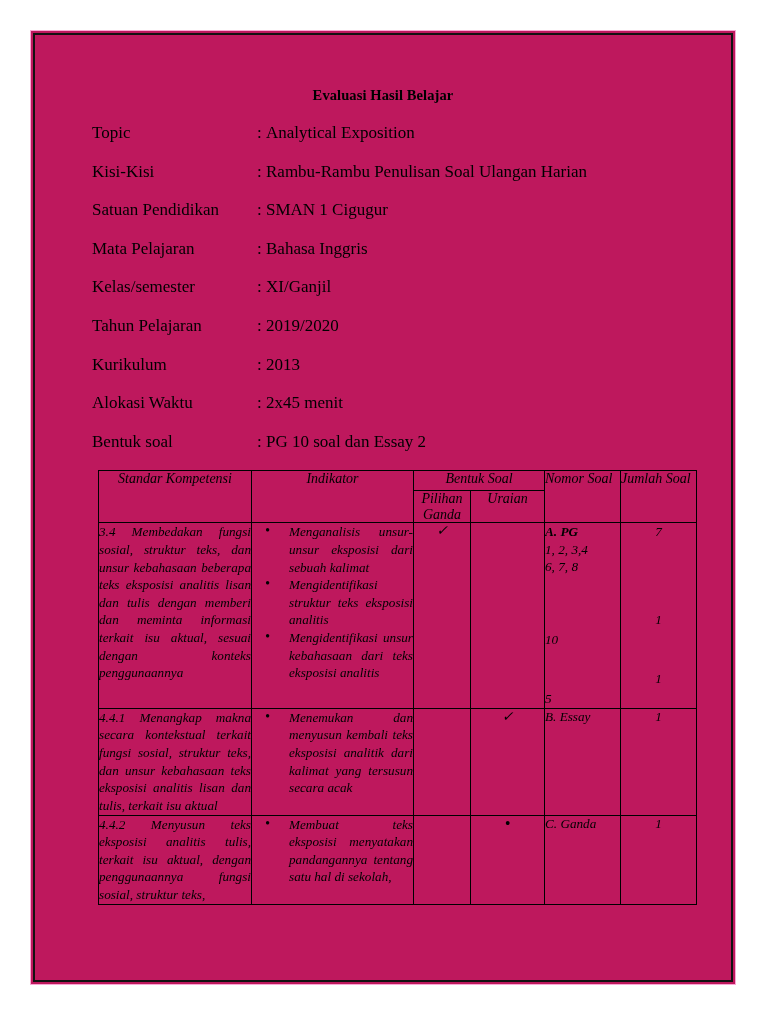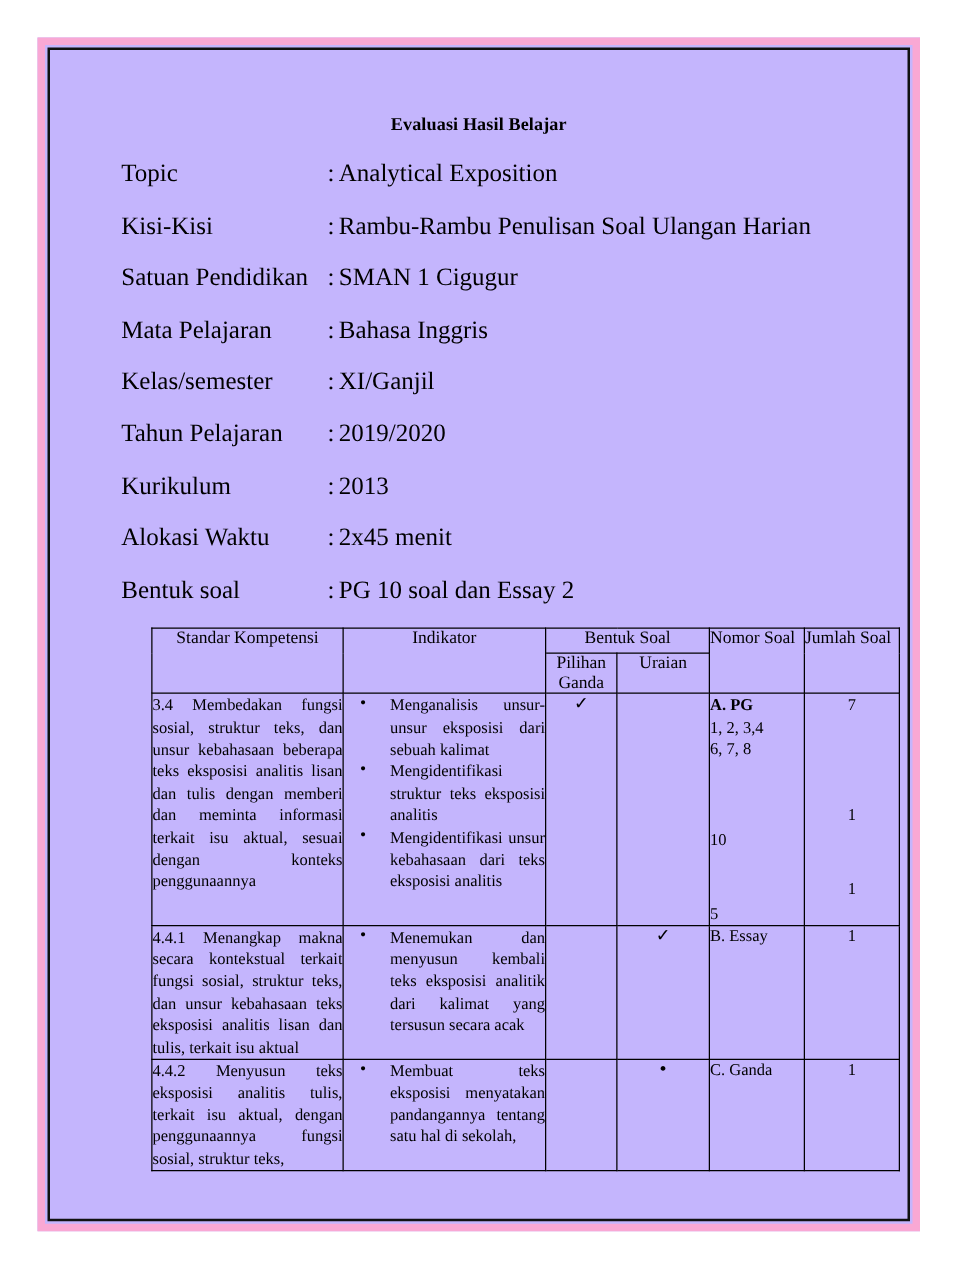--- a/index.html
+++ b/index.html
@@ -16,23 +16,23 @@
     overflow: hidden;
   }
 
   
   .page {
     position: absolute;
     left: 30px;
     top: 30px;
     width: 706px;
     height: 955px;
-    border: 6px solid #f9a8d4;
+    border: 1px solid #f9a8d4;
     box-sizing: border-box;
-    background: #c4b5fd;
+    background: #be185d;
   }
   .page-inner {
     position: absolute;
     left: 2px;
     top: 2px;
     right: 2px;
     bottom: 2px;
     border: 2px solid #111111;
     box-sizing: border-box;
     overflow: hidden;
@@ -48,41 +48,42 @@
   }
 
   
   .meta {
     margin-top: 19px;
     padding-left: 57px;
   }
   .meta-row {
     display: flex;
     align-items: flex-end;
-    font-size: 20px;
+    font-size: 17px;
     margin-bottom: 18.6px;
   }
   .meta-label {
     width: 141px;
     flex: 0 0 141px;
     white-space: nowrap;
   }
   .meta-value {
     white-space: nowrap;
     margin-left: 24px;
   }
   .meta-value .colon {
     display: inline-block;
     width: 9px;
   }
 
   
   .table-wrap {
     margin-top: 11px;
-    padding-left: 81px;
+    padding-left: 63px;
+    font-style: italic;
   }
   table.kisi {
     border-collapse: collapse;
     table-layout: fixed;
     width: 598px;
     font-size: 13.2px;
   }
   table.kisi td, table.kisi th {
     border: 1px solid #000000;
     padding: 0;

